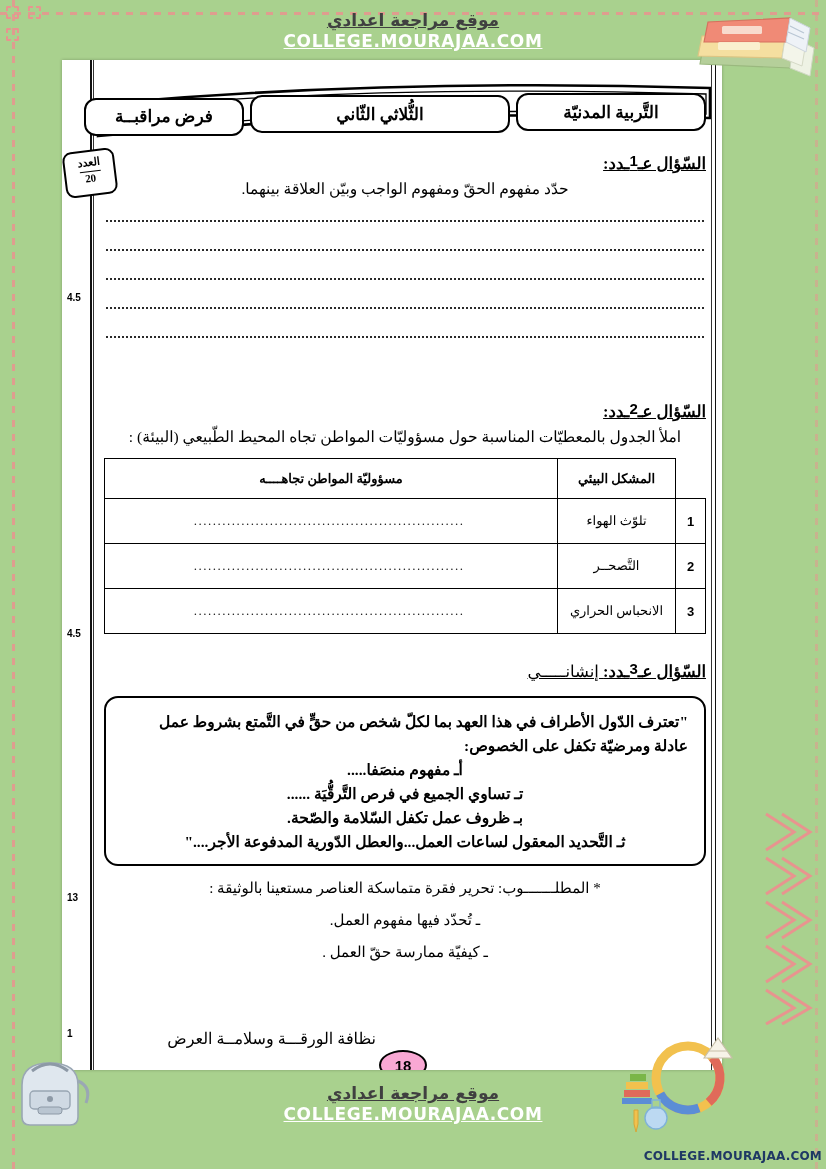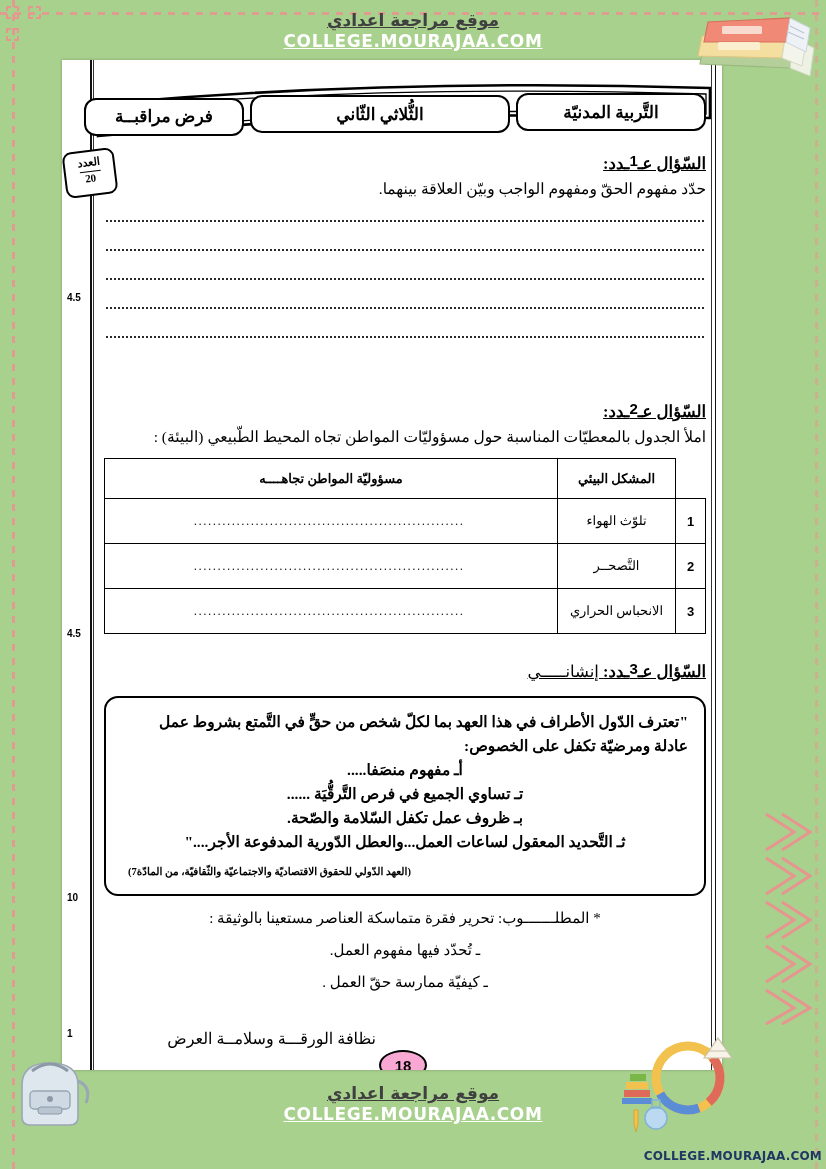--- a/index.html
+++ b/index.html
@@ -259,21 +259,21 @@
     white-space: nowrap;
     letter-spacing: 0;
   }
   .q-title .qnum {
     font-family: "Liberation Sans", sans-serif;
     font-size: 15px;
     vertical-align: 3px;
   }
   .q-text {
     font-size: 15.5px;
-    text-align: right;
+    text-align: center;
     margin-top: 6px;
   }
 
   
   .dot-line {
     border-bottom: 2px dotted #2a2a2a;
     height: 0;
     margin: 0 2px;
   }
   .dot-lines-wrap > div { margin-bottom: 27px; }
@@ -444,21 +444,21 @@
           <div class="hdr-box hdr-type">فرض مراقبــة</div>
         </div>
 
         <div class="mark-badge">
           <div class="m-top">العدد</div>
           <div class="m-bot">20</div>
         </div>
 
         <div class="margin-score" style="top:232px;">4.5</div>
         <div class="margin-score" style="top:568px;">4.5</div>
-        <div class="margin-score" style="top:832px;">10</div>
+        <div class="margin-score" style="top:832px;">13</div>
         <div class="margin-score" style="top:968px;">1</div>
 
         <div style="position:absolute; top:92px; right:0; left:4px;">
           <div class="q-title">
             <span>السّؤال عـ</span><span class="qnum">1</span><span>ـدد:</span>
           </div>
           <div class="q-text">حدّد مفهوم الحقّ ومفهوم الواجب وبيّن العلاقة بينهما.</div>
           <div class="dot-lines-wrap" style="margin-top:22px;">
             <div class="dot-line"></div>
             <div class="dot-line"></div>
@@ -507,21 +507,20 @@
             <span>السّؤال عـ</span><span class="qnum">3</span><span>ـدد:</span>
             <span style="font-weight:normal;">إنشانـــــي</span>
           </div>
 
           <div class="doc-box" style="margin-top:14px;">
             <div>"تعترف الدّول الأطراف في هذا العهد بما لكلّ شخص من حقٍّ في التَّمتع بشروط عمل عادلة ومرضيّة تكفل على الخصوص:</div>
             <div class="doc-item">أ‍ـ مفهوم منصَفا.....</div>
             <div class="doc-item">ت‍ـ تساوي الجميع في فرص التَّرقُّيَة ......</div>
             <div class="doc-item">ب‍ـ ظروف عمل تكفل السّلامة والصّحة.</div>
             <div class="doc-item">ث‍ـ التَّحديد المعقول لساعات العمل...والعطل الدّورية المدفوعة الأجر...."</div>
-            <div class="doc-source">(العهد الدّولي للحقوق الاقتصاديّة والاجتماعيّة والثّقافيّة، من المادّة7)</div>
           </div>
 
           <div class="req-head">* المطلـــــــوب: تحرير فقرة متماسكة العناصر مستعينا بالوثيقة :</div>
           <div class="req-item">ـ تُحدّد فيها مفهوم العمل.</div>
           <div class="req-item">ـ كيفيّة ممارسة حقّ العمل .</div>
         </div>
 
         <div class="cleanliness">نظافة الورقـــة وسلامــة العرض</div>
 
         <div class="page-circle">18</div>

